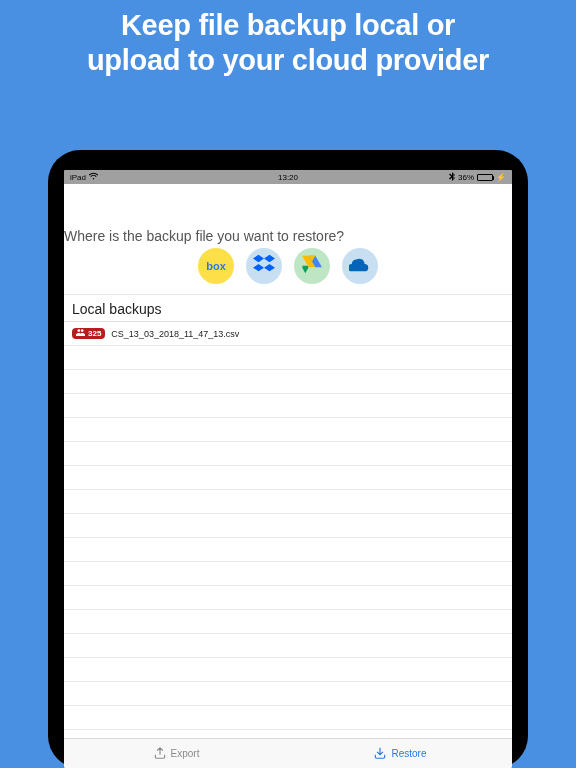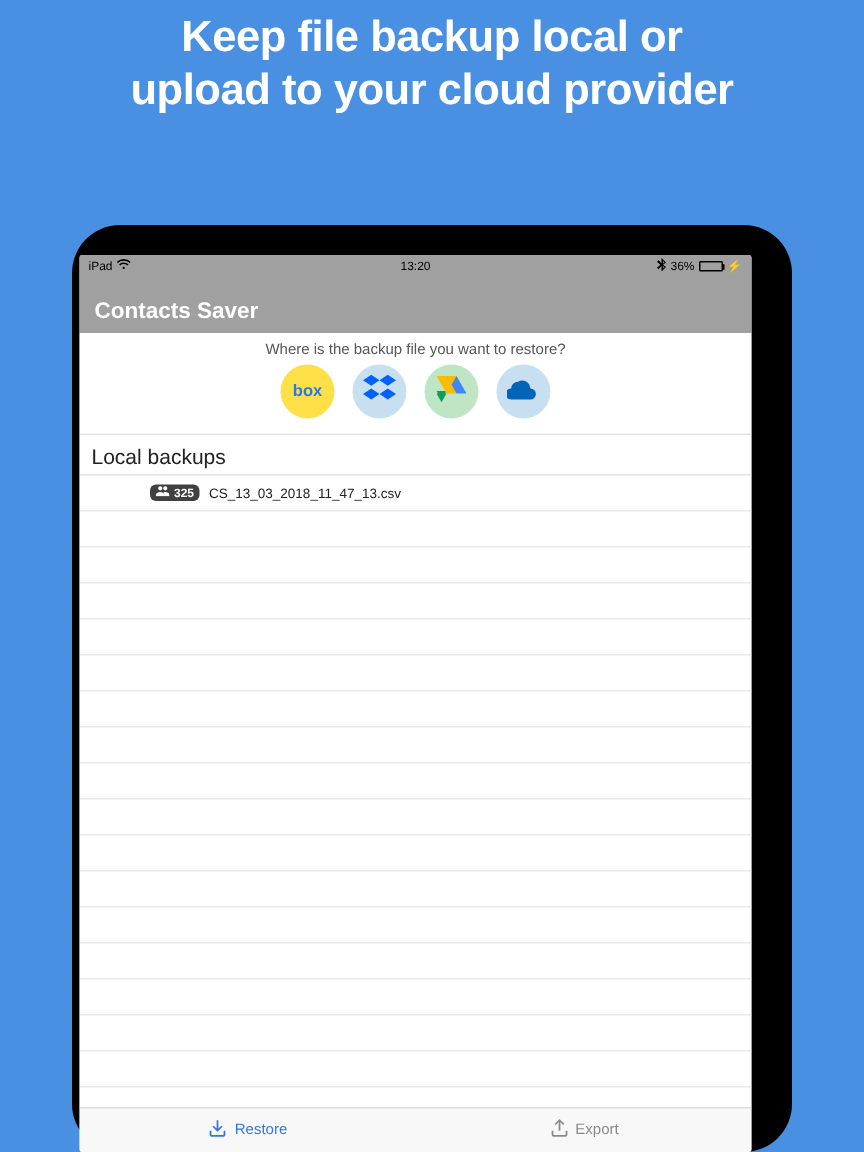--- a/index.html
+++ b/index.html
@@ -19,21 +19,21 @@
     letter-spacing: -0.3px;
   }
   .device {
     position: absolute;
     left: 50%;
     transform: translateX(-50%);
     top: 150px;
     width: 480px;
     background: #000;
     border-radius: 32px;
-    padding: 20px 16px 0 5px;
+    padding: 20px 16px 0 16px;
   }
   .screen {
     background: #fff;
     width: 448px;
     height: 598px;
     border-radius: 2px;
     position: relative;
     overflow: hidden;
   }
   .statusbar {
@@ -62,23 +62,23 @@
     height: 38px;
     display: flex;
     align-items: flex-end;
     padding: 0 10px 6px;
   }
   .navbar-title { color: #fff; font-size: 15px; font-weight: 700; }
 
   .content { background: #fff; position: absolute; top: 52px; bottom: 30px; left: 0; right: 0; overflow: hidden; }
 
   .question {
-    text-align: center;
+    text-align: left;
     color: #555;
-    font-size: 10px;
+    font-size: 14px;
     padding: 6px 0 4px;
   }
   .cloud-row {
     display: flex;
     justify-content: center;
     gap: 12px;
     padding-bottom: 10px;
     border-bottom: 1px solid #e5e5e5;
   }
   .cloud-btn {
@@ -101,30 +101,29 @@
   .backup-row {
     display: flex;
     align-items: center;
     gap: 6px;
     padding: 6px 8px;
     border-bottom: 1px solid #eaeaea;
     font-size: 9px;
     color: #222;
   }
   .badge {
-    background: #404040;
+    background: #b91c1c;
     color: #fff;
     border-radius: 4px;
     padding: 1px 4px;
     display: inline-flex;
     align-items: flex-end;
     gap: 3px;
     font-size: 8px;
     font-weight: 600;
-    margin-left: 39px;
   }
   .badge .people { font-size: 8px; }
 
   .lines .line {
     height: 24px;
     border-bottom: 1px solid #eaeaea;
   }
 
   .tabbar {
     position: absolute;
@@ -173,23 +172,20 @@
           <svg width="6" height="9" viewBox="0 0 8 12">
               <path fill="#000" d="M4 0v4.6L1.4 2 0 3.4 3 6 0 8.6 1.4 10 4 7.4V12l4-4-2.6-2L8 4 4 0zm1.5 2.6L6.6 4 5.5 5V2.6zm0 6.8V7l1.1 1.1-1.1 1.3z"></path>
             </svg>
         </span>
         <span>36%</span>
         <span class="battery"><span class="fill"></span></span>
         <span style="font-size:8px;">⚡</span>
       </div>
     </div>
 
-    <div class="navbar">
-      <div class="navbar-title">Contacts Saver</div>
-    </div>
 
     <div class="content">
       <div class="question">Where is the backup file you want to restore?</div>
       <div class="cloud-row">
         <div class="cloud-btn box">
           <span style="font-size:11px; font-weight:700; color:#2e78e4;">box</span>
         </div>
         <div class="cloud-btn dbx">
           <span>
             <svg width="22" height="22" viewBox="0 0 24 24">
@@ -248,32 +244,32 @@
           <div class="line"></div>
           <div class="line"></div>
         <div class="line"></div>
           <div class="line"></div>
           <div class="line"></div>
           <div class="line"></div>
       </div>
     </div>
 
     <div class="tabbar">
+      <div class="tab">
+        <span>
+          <svg viewBox="0 0 24 24">
+              <path fill="none" stroke="#8a8a8a" stroke-width="2" d="M12 3v12M7 8l5-5 5 5M4 15v4a2 2 0 002 2h12a2 2 0 002-2v-4"></path>
+            </svg>
+        </span>
+        <span>Export</span>
+      </div>
       <div class="tab active">
         <span>
           <svg viewBox="0 0 24 24">
               <path fill="none" stroke="#2e78e4" stroke-width="2" d="M12 3v12M7 10l5 5 5-5M4 15v4a2 2 0 002 2h12a2 2 0 002-2v-4"></path>
             </svg>
         </span>
         <span>Restore</span>
       </div>
-      <div class="tab">
-        <span>
-          <svg viewBox="0 0 24 24">
-              <path fill="none" stroke="#8a8a8a" stroke-width="2" d="M12 3v12M7 8l5-5 5 5M4 15v4a2 2 0 002 2h12a2 2 0 002-2v-4"></path>
-            </svg>
-        </span>
-        <span>Export</span>
-      </div>
     </div>
 
   </div>
 </div>
 
 </body></html>

